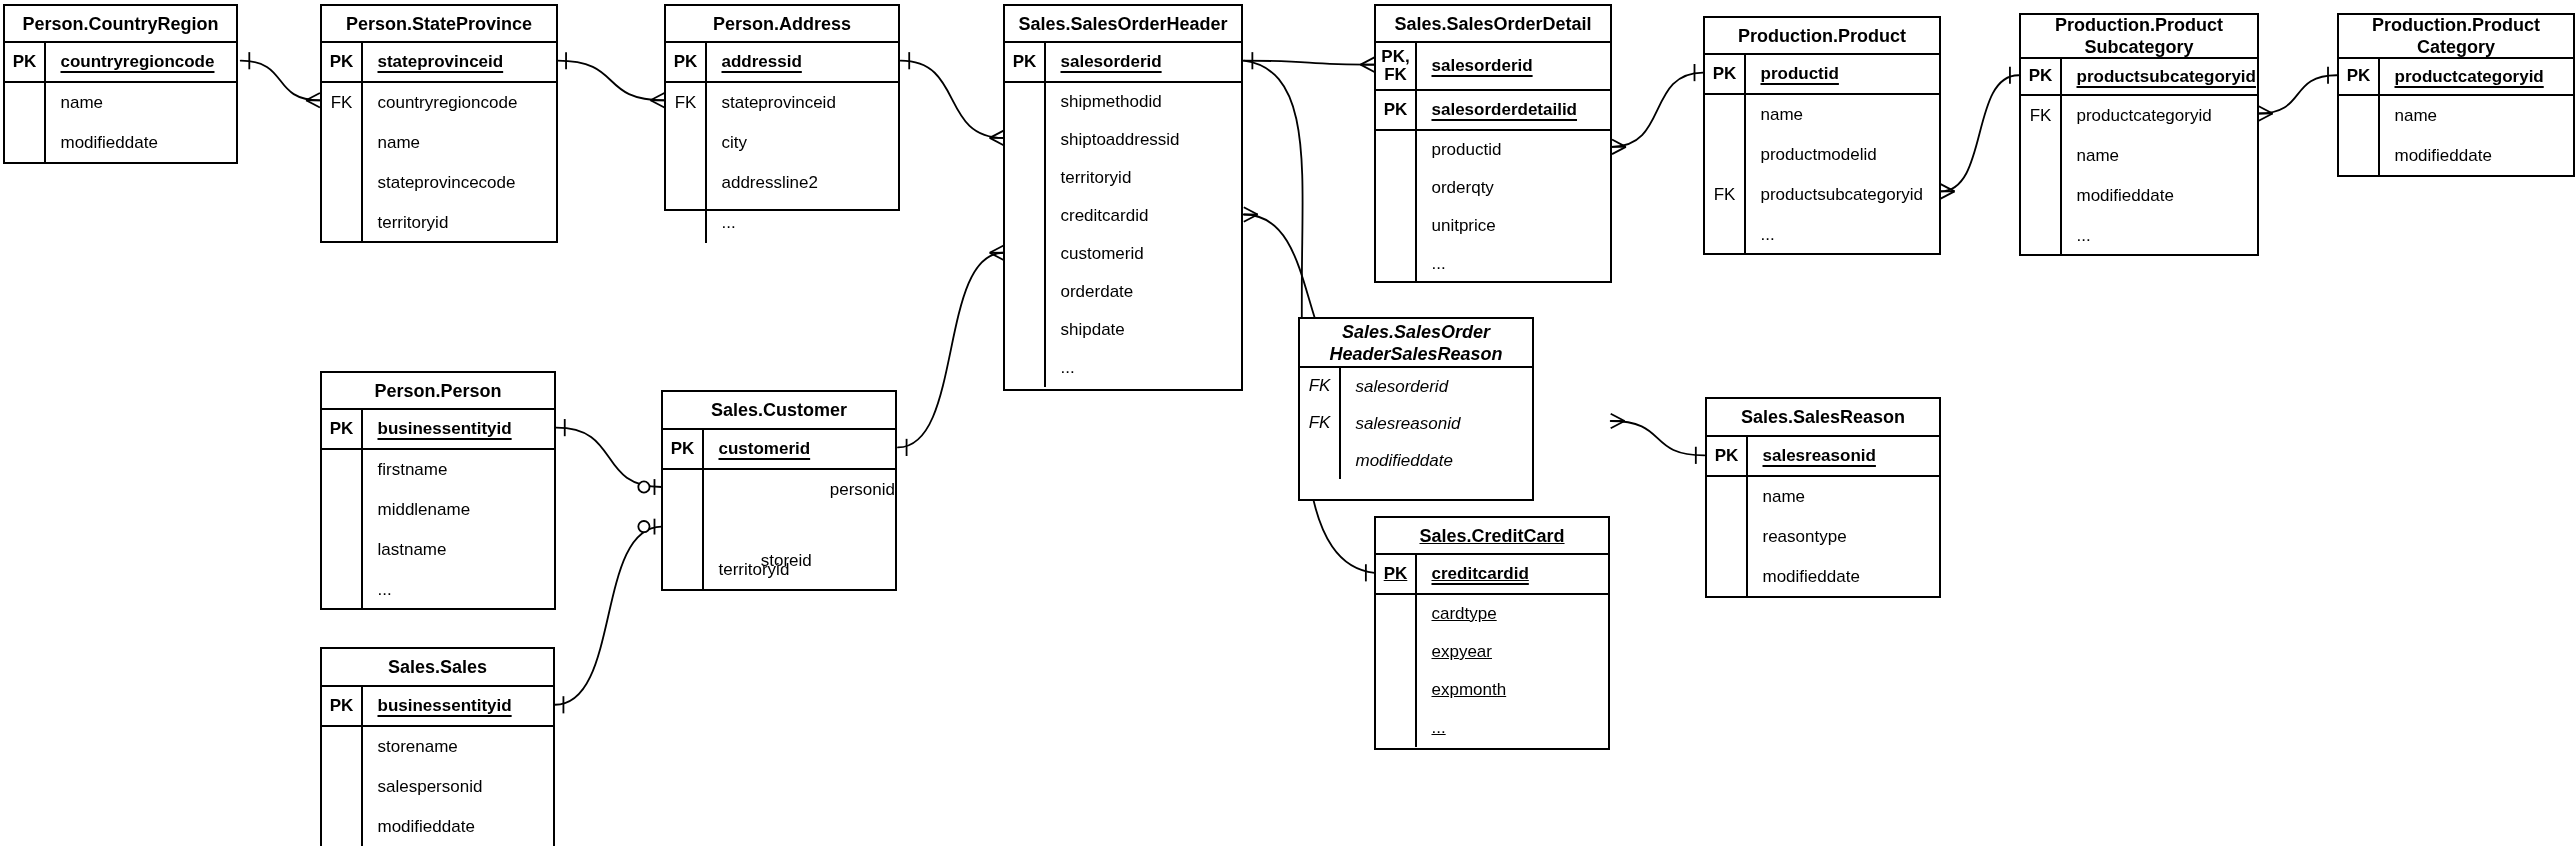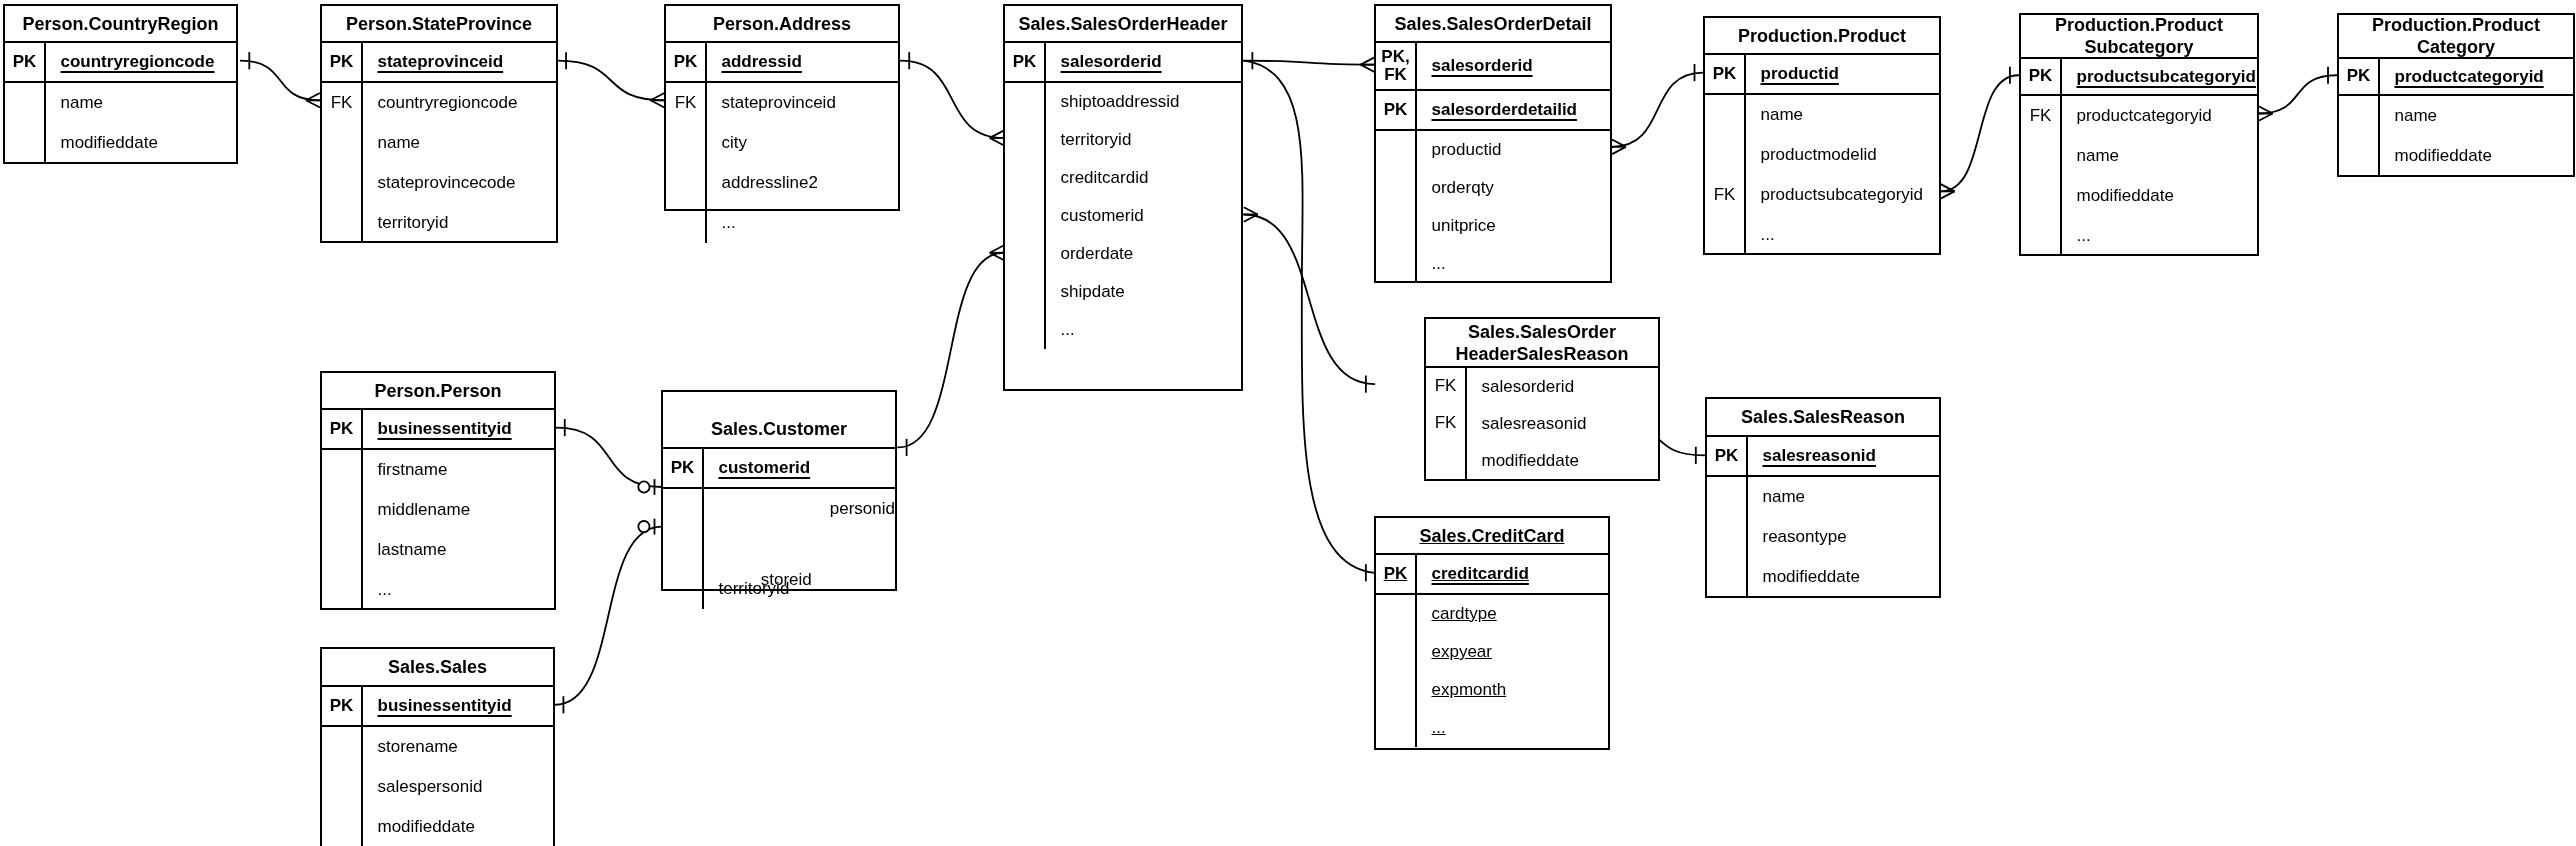--- a/index.html
+++ b/index.html
@@ -232,20 +232,24 @@
       </div>
     </div>
     <div class="entity" style="left: 1003px; top: 4px; width: 240px; height: 387px;">
       <div class="entity-title" style="height: 37px;">Sales.SalesOrderHeader</div>
       <div class="entity-row key-row" style="height: 40px;">
         <span class="row-tag pk">PK</span>
         <span class="row-label pk">salesorderid</span>
       </div>
       <div class="entity-row" style="height: 38px;">
         <span class="row-tag"></span>
+        <span class="row-label">shipmethodid</span>
+      </div>
+      <div class="entity-row" style="height: 38px;">
+        <span class="row-tag"></span>
         <span class="row-label">shiptoaddressid</span>
       </div>
       <div class="entity-row" style="height: 38px;">
         <span class="row-tag"></span>
         <span class="row-label">territoryid</span>
       </div>
       <div class="entity-row" style="height: 38px;">
         <span class="row-tag"></span>
         <span class="row-label">creditcardid</span>
       </div>
@@ -374,21 +378,21 @@
       <div class="entity-row" style="height: 40px;">
         <span class="row-tag"></span>
         <span class="row-label">lastname</span>
       </div>
       <div class="entity-row" style="height: 40px;">
         <span class="row-tag"></span>
         <span class="row-label">...</span>
       </div>
     </div>
     <div class="entity" style="left: 661px; top: 390px; width: 236px; height: 201px;">
-      <div class="entity-title" style="height: 38px; margin-top: 19px;">Sales.Customer</div>
+      <div class="entity-title" style="height: 38px;">Sales.Customer</div>
       <div class="entity-row key-row" style="height: 40px;">
         <span class="row-tag pk">PK</span>
         <span class="row-label pk">customerid</span>
       </div>
       <div class="entity-row" style="height: 40px; justify-content: space-between;">
         <span class="row-tag"></span>
         <span class="row-label">personid</span>
       </div>
       <div class="entity-row" style="height: 40px; flex-direction: column;">
         <span class="row-tag"></span>
@@ -411,21 +415,21 @@
       </div>
       <div class="entity-row" style="height: 40px;">
         <span class="row-tag"></span>
         <span class="row-label">salespersonid</span>
       </div>
       <div class="entity-row" style="height: 40px;">
         <span class="row-tag"></span>
         <span class="row-label">modifieddate</span>
       </div>
     </div>
-    <div class="entity" style="left: 1424px; top: 317px; width: 236px; height: 164px;">
+    <div class="entity" style="left: 1298px; top: 317px; width: 236px; height: 184px; font-style: italic;">
       <div class="entity-title" style="height: 49px;">Sales.SalesOrder
 HeaderSalesReason</div>
       <div class="entity-row" style="height: 37px;">
         <span class="row-tag">FK</span>
         <span class="row-label">salesorderid</span>
       </div>
       <div class="entity-row" style="height: 37px;">
         <span class="row-tag">FK</span>
         <span class="row-label">salesreasonid</span>
       </div>

